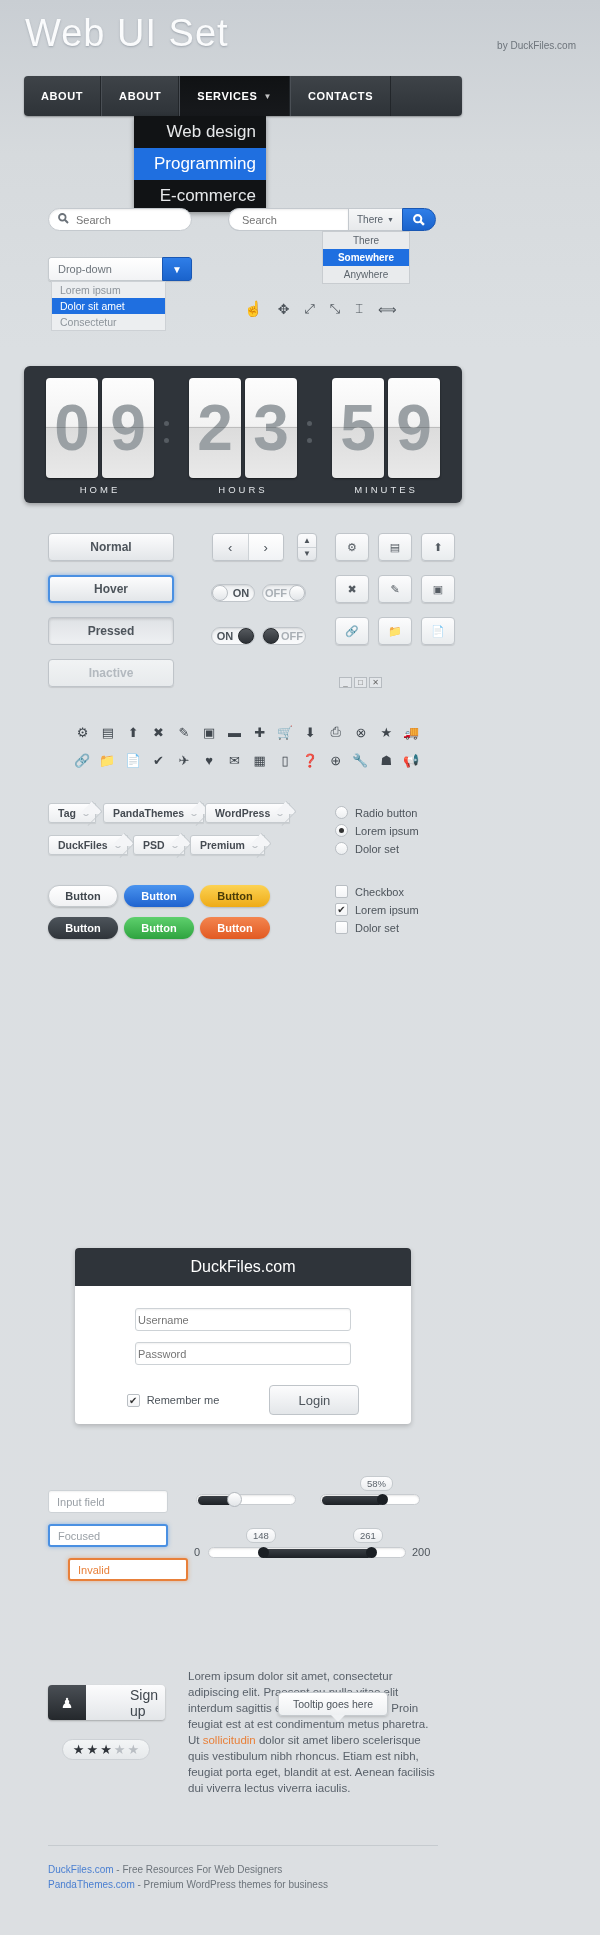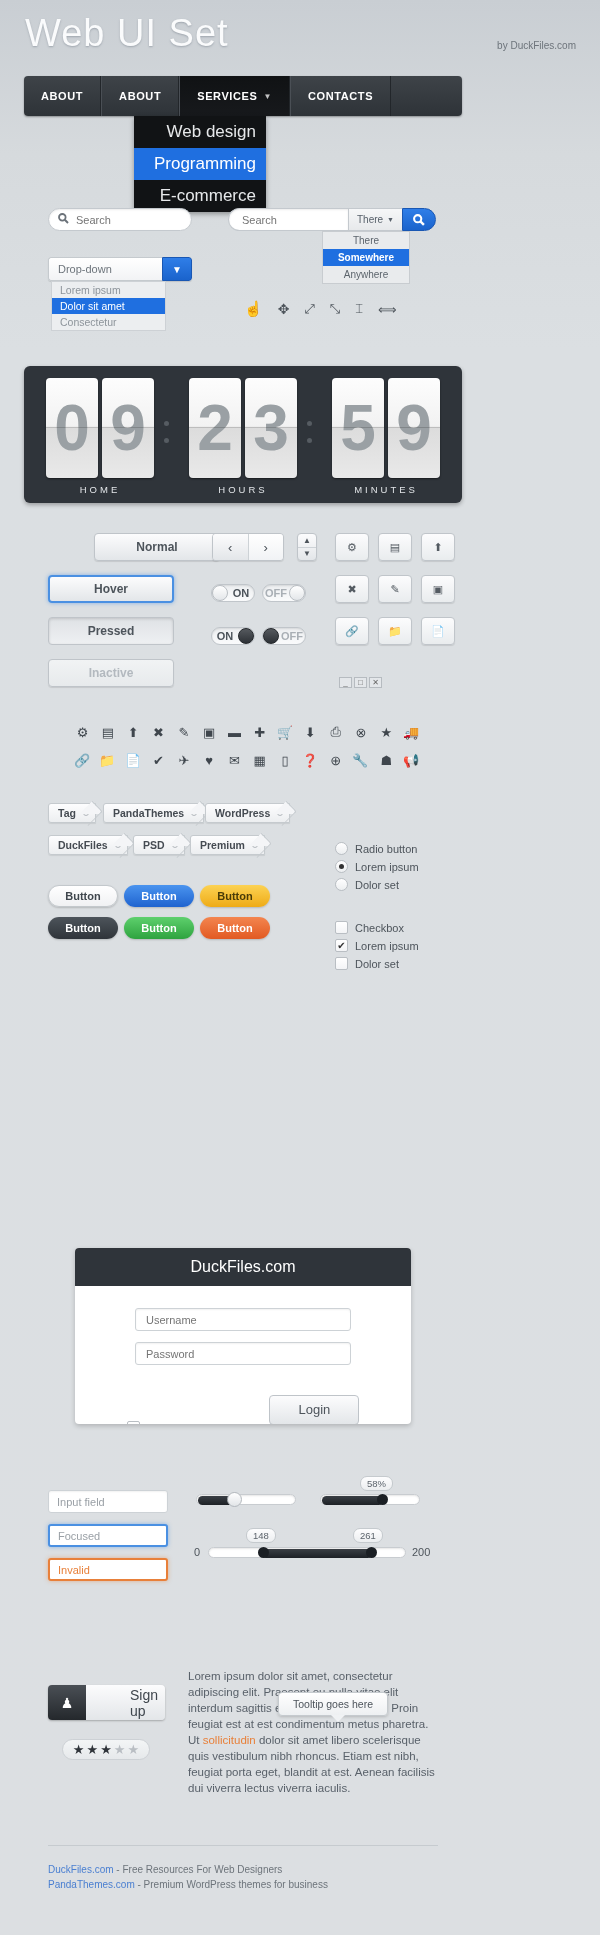--- a/index.html
+++ b/index.html
@@ -141,40 +141,40 @@
     font-size:10.5px; color:#454b52; font-weight:bold; border-radius:3px 0 0 3px;
     box-shadow:0 1px 1px rgba(0,0,0,.08); cursor:pointer;}
   .tag:after { content:""; position:absolute; right:-7px; top:-1px; width:14px; height:20px;
     background:linear-gradient(135deg,#f4f5f7 50%, transparent 50%);
     border-top:1px solid #c5cace; border-right:1px solid #c5cace;
     transform:rotate(45deg) translate(-3px,3px); border-radius:0 3px 0 0; }
   .tag i { display:inline-block; width:6px; height:6px; border:1px solid #b4b9be;
     border-radius:50%; margin-left:7px; }
 
   
-  .optrow { position:absolute; display:flex; align-items:center; gap:7px; font-size:11px; color:#4d545b;margin-top:36px;}
+  .optrow { position:absolute; display:flex; align-items:center; gap:7px; font-size:11px; color:#4d545b;}
   .radio { width:13px; height:13px; border-radius:50%; background:linear-gradient(180deg,#fff,#eceef0);
     border:1px solid #b9bec3; display:flex; align-items:center; justify-content:center;}
   .radio.on:after { content:""; width:5px; height:5px; border-radius:50%; background:#333; }
   .check { width:13px; height:13px; border-radius:2px; background:linear-gradient(180deg,#fff,#f3f4f6);
     border:1px solid #b9bec3; display:flex; align-items:center; justify-content:center;
     font-size:10px; color:#333; }
 
   
   .pill { position:absolute; width:70px; height:22px; border-radius:11px; display:flex;
     align-items:center; justify-content:center; font-size:11px; font-weight:bold; cursor:pointer;
     box-shadow:0 1px 2px rgba(0,0,0,.18); }
 
   
   .login { position:absolute; left:75px; top:1248px; width:336px; height:176px;
     background:#fff; border-radius:4px; box-shadow:0 2px 5px rgba(0,0,0,.2); overflow:hidden;}
   .login .bar { height:38px; background:#2f343a; color:#fff; display:flex; align-items:center;
     justify-content:center; font-size:16px; }
   .login .fi { margin:22px auto 0; width:216px; height:23px; border:1px solid #cdd2d6;
-    border-radius:3px; display:flex; align-items:center; padding-left:8px;
+    border-radius:3px; display:flex; align-items:center; 
     box-shadow:inset 0 1px 2px rgba(0,0,0,.06);}
   .login .fi input { border:0; outline:0; font-size:11px; color:#9aa0a6; width:100%; font-family:inherit;}
   .login .row { display:flex; align-items:center; justify-content:center; gap:50px; margin-top:20px;}
   .loginbtn { width:90px; height:30px; border-radius:4px; background:linear-gradient(180deg,#fcfcfd,#e3e6e9);
     border:1px solid #bfc4c9; display:flex; align-items:center; justify-content:center;
     font-size:13px; color:#4d545b; cursor:pointer; }
 
   
   .inp { position:absolute; left:48px; width:120px; height:23px; border-radius:3px;
     background:#fff; border:1px solid #cdd2d6; display:flex; align-items:center; padding-left:8px;
@@ -328,21 +328,21 @@
       <div class="card">
           <span>5</span>
         </div>
       <div class="card">
           <span>9</span>
         </div>
     </div>
     <div class="clabel" style="left:303px; width:118px;">MINUTES</div>
   </div>
 
-  <div class="btnstate" style="top:533px;margin-left:46px;">Normal</div>
+  <div class="btnstate" style="top:533px;">Normal</div>
   <div class="btnstate hover" style="top:575px;">Hover</div>
   <div class="btnstate pressed" style="top:617px;">Pressed</div>
   <div class="btnstate inactive" style="top:659px;">Inactive</div>
 
   <div class="pager">
     <div>‹</div>
     <div class="on">›</div>
   </div>
   <div class="spin">
     <div>▲</div>
@@ -501,21 +501,21 @@
       <div class="optrow" style="position:static;">
         <span class="check">✔</span>
         <span>Remember me</span>
       </div>
       <div class="loginbtn">Login</div>
     </div>
   </div>
 
   <div class="inp" style="top:1490px;">Input field</div>
   <div class="inp focus" style="top:1524px;">Focused</div>
-  <div class="inp invalid" style="top:1558px; color:#e8803a;">Invalid</div>
+  <div class="inp invalid" style="top:1558px; color:#e8803a;margin-left:20px;">Invalid</div>
 
   <div class="strack" style="left:196px; top:1494px; width:100px;">
     <div class="sfill" style="width:36px;"></div>
     <div class="sknob" style="left:30px; top:-3px; width:15px; height:15px; background:linear-gradient(180deg,#fff,#e2e5e8); border:1px solid #b3b8bd;"></div>
   </div>
   <div class="strack" style="left:320px; top:1494px; width:100px;">
     <div class="sfill" style="width:61px;"></div>
     <div class="sknob" style="left:56px; top:-1px; width:11px; height:11px; background:#1b1f24;"></div>
   </div>
   <div class="bubble" style="left:360px; top:1476px;">58%</div>

